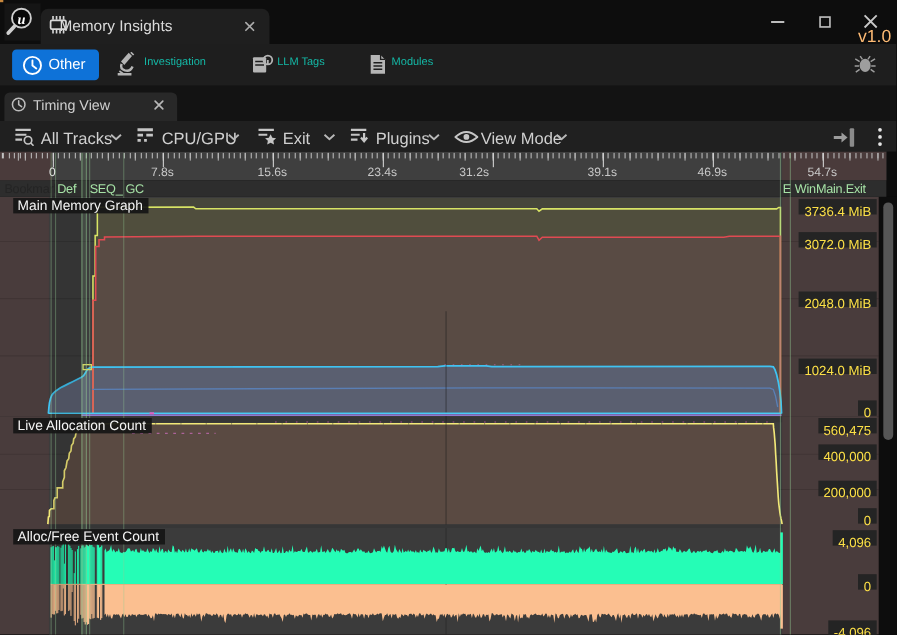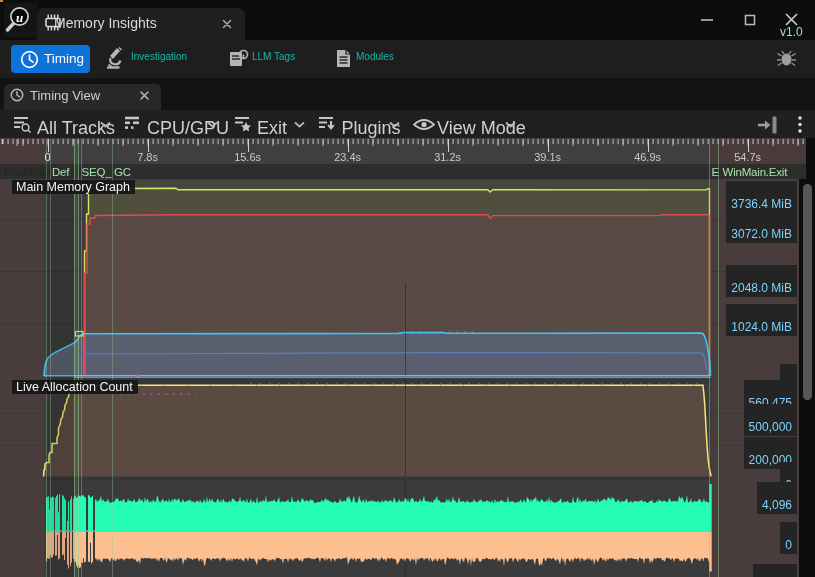--- a/index.html
+++ b/index.html
@@ -1,24 +1,24 @@
 <!DOCTYPE html>
 <html><head><meta charset="utf-8"><style>
 * { margin:0; padding:0; box-sizing:border-box; }
 html,body { width:815px; height:577px; overflow:hidden; background:#0d0d0d;
   font-family:"Liberation Sans", sans-serif; }
 #app { position:relative; width:815px; height:577px; overflow:hidden; }
-.vb { position:absolute; right:18px; height:14px; line-height:14px; padding:16px 5px;
-  background:#242424; color:#7dd3fc; font-size:12px; }
+.vb { position:absolute; right:18px; height:14px; line-height:14px; padding:4px 5px;
+  background:#242424; color:#fde047; font-size:12px; }
 .tbadge { position:absolute; left:0; height:14px; line-height:14px; padding:0 5px 0 4px;
   background:rgba(22,22,22,0.93); color:#f4f4f4; font-size:12.5px; white-space:nowrap;margin-left:12px; }
 .bm { position:absolute; top:165.5px; height:13px; line-height:13px; font-size:11.5px;
   color:#a6e2a6; white-space:nowrap; letter-spacing:-0.2px; }
 .mi { position:absolute; color:#14b8a6; font-size:10px; }
-.fi { position:absolute; color:#d0d0d0; font-size:18px; top:117.5px; }
+.fi { position:absolute; color:#d0d0d0; font-size:15px; top:117.5px; }
 </style></head>
 <body>
 <div id="app">
 
 <div style="position:absolute;left:0;top:0;width:815px;height:40px;background:#0d0d0d"></div>
 <div style="position:absolute;left:0;top:0;width:3px;height:2px;background:#c8873c"></div>
 <div style="position:absolute;left:4px;top:3px;width:33px;height:34px;background:#151515"></div>
 <svg style="position:absolute;left:0;top:0" width="40" height="40" viewBox="0 0 40 40">
   <line x1="13" y1="24" x2="7.5" y2="30" stroke="#cfcfcf" stroke-width="3.4" stroke-linecap="round"></line>
   <circle cx="19.5" cy="16.5" r="8.6" fill="#080808" stroke="#cfcfcf" stroke-width="1.7"></circle>
@@ -40,29 +40,29 @@
 </svg>
 <div style="position:absolute;left:54px;top:15px;font-size:14px;color:#dadada">Memory Insights</div>
 <svg style="position:absolute;left:221px;top:18px" width="12" height="12" viewBox="0 0 12 12">
   <path d="M2.5,2.5 L9.5,9.5 M9.5,2.5 L2.5,9.5" stroke="#aaaaaa" stroke-width="1.5" stroke-linecap="round"></path>
 </svg>
 <svg style="position:absolute;left:694px;top:8px" width="121" height="24" viewBox="0 0 121 24">
   <line x1="7" y1="12" x2="19" y2="12" stroke="#bdbdbd" stroke-width="1.6"></line>
   <rect x="51.5" y="7.5" width="9" height="9" fill="none" stroke="#bdbdbd" stroke-width="1.5"></rect>
   <path d="M92,6 L103,17 M103,6 L92,17" stroke="#c8c8c8" stroke-width="1.7"></path>
 </svg>
-<div style="position:absolute;left:780px;top:25px;font-size:12px;color:#86efac">v1.0</div>
+<div style="position:absolute;left:780px;top:25px;font-size:16px;color:#fdba74">v1.0</div>
 
 <div style="position:absolute;left:0;top:40px;width:815px;height:38px;background:#1e1e1e"></div>
 <div style="position:absolute;left:11px;top:45px;width:79px;height:28px;background:#0e72d8;border-radius:4px"></div>
 <svg style="position:absolute;left:20px;top:50px" width="19" height="19" viewBox="0 0 19 19">
   <circle cx="9.5" cy="9.5" r="7.8" fill="none" stroke="#ffffff" stroke-width="1.7"></circle>
   <path d="M9.5,5 L9.5,9.5 L13,12.2" fill="none" stroke="#ffffff" stroke-width="1.7" stroke-linecap="round"></path>
 </svg>
-<div style="position:absolute;left:44px;top:51px;font-size:13.5px;color:#ffffff">Timing</div>
+<div style="position:absolute;left:44px;top:51px;font-size:13.5px;color:#ffffff">Other</div>
 
 <svg style="position:absolute;left:105px;top:47px" width="22" height="24" viewBox="0 0 22 24">
   <path d="M12,1 L15,4 L8,12 L5,9 Z" fill="#b5b5b5"></path>
   <line x1="14" y1="0.5" x2="16.5" y2="3" stroke="#b5b5b5" stroke-width="1.6"></line>
   <path d="M5.5,11 Q4,15.5 8.5,17 Q13.5,18.5 15.5,13.5" fill="none" stroke="#b5b5b5" stroke-width="2.2"></path>
   <line x1="2" y1="20.5" x2="14.5" y2="20.5" stroke="#b5b5b5" stroke-width="2.4"></line>
   <line x1="3.5" y1="17.5" x2="7" y2="20" stroke="#b5b5b5" stroke-width="1.6"></line>
 </svg>
 <div class="mi" style="left:131px;top:51px">Investigation</div>
 
@@ -191,21 +191,21 @@
 <div style="position:absolute;left:0;top:139px;width:806px;height:7px;background-image:repeating-linear-gradient(90deg,#b8b8b8 0px,#b8b8b8 1px,transparent 1px,transparent 25px);background-position:22.6px 0"></div>
 <div style="position:absolute;left:47.6px;top:139px;width:1px;height:13px;background:#d2d2d2"></div>
     <div style="position:absolute;left:17.6px;top:151px;width:60px;text-align:center;font-size:11px;color:#e8e8e8">0</div>
 <div style="position:absolute;left:147.6px;top:139px;width:1px;height:13px;background:#d2d2d2"></div>
     <div style="position:absolute;left:117.6px;top:151px;width:60px;text-align:center;font-size:11px;color:#c9c9c9">7.8s</div>
 <div style="position:absolute;left:247.6px;top:139px;width:1px;height:13px;background:#d2d2d2"></div>
     <div style="position:absolute;left:217.6px;top:151px;width:60px;text-align:center;font-size:11px;color:#c9c9c9">15.6s</div>
 <div style="position:absolute;left:347.6px;top:139px;width:1px;height:13px;background:#d2d2d2"></div>
     <div style="position:absolute;left:317.6px;top:151px;width:60px;text-align:center;font-size:11px;color:#c9c9c9">23.4s</div>
 <div style="position:absolute;left:447.6px;top:139px;width:1px;height:13px;background:#d2d2d2"></div>
-    <div style="position:absolute;left:417.6px;top:151px;width:60px;text-align:center;font-size:11px;color:#c9c9c9">31.2s</div>
+    <div style="position:absolute;left:417.6px;top:151px;width:60px;text-align:left;font-size:11px;color:#c9c9c9">31.2s</div>
 <div style="position:absolute;left:547.6px;top:139px;width:1px;height:13px;background:#d2d2d2"></div>
     <div style="position:absolute;left:517.6px;top:151px;width:60px;text-align:center;font-size:11px;color:#c9c9c9">39.1s</div>
 <div style="position:absolute;left:647.6px;top:139px;width:1px;height:13px;background:#d2d2d2"></div>
     <div style="position:absolute;left:617.6px;top:151px;width:60px;text-align:center;font-size:11px;color:#c9c9c9">46.9s</div>
 <div style="position:absolute;left:747.6px;top:139px;width:1px;height:13px;background:#d2d2d2"></div>
     <div style="position:absolute;left:717.6px;top:151px;width:60px;text-align:center;font-size:11px;color:#c9c9c9">54.7s</div>
 
 <div style="position:absolute;left:0;top:164px;width:806px;height:15px;background:#2d2d2d"></div>
 <div class="bm" style="left:4px;color:#242424;width:46px;overflow:hidden">Bookmarks</div>
 
@@ -352,28 +352,29 @@
 <div style="position:absolute;left:74.4px;top:139px;width:3.6px;height:438px;background:rgba(150,205,150,0.10)"></div>
 
 <div class="bm" style="left:52px">Def</div>
 <div class="bm" style="left:81.5px">SEQ_</div>
 <div class="bm" style="left:114px">GC</div>
 <div class="bm" style="left:711.5px">E</div>
 <div class="bm" style="left:722.5px">WinMain.Exit</div>
 
 <div class="tbadge" style="top:180px">Main Memory Graph</div>
 <div class="tbadge" style="top:379.5px">Live Allocation Count</div>
+<div class="tbadge" style="top:481px">Alloc/Free Event Count</div>
 
 <div class="vb" style="top:180.5px">3736.4 MiB</div>
 <div class="vb" style="top:210.6px">3072.0 MiB</div>
 <div class="vb" style="top:264.5px">2048.0 MiB</div>
-<div class="vb" style="top:304px">1024.0 MiB</div>
+<div class="vb" style="top:326px">1024.0 MiB</div>
 <div class="vb" style="top:364.3px">0</div>
 <div class="vb" style="top:379.8px">560,475</div>
-<div class="vb" style="top:404.0px">500,000</div>
+<div class="vb" style="top:404.0px">400,000</div>
 <div class="vb" style="top:437.0px">200,000</div>
 <div class="vb" style="top:462.0px">0</div>
 <div class="vb" style="top:482.0px">4,096</div>
 <div class="vb" style="top:522.0px">0</div>
 <div class="vb" style="top:564.0px">-4,096</div>
 
 <div style="position:absolute;left:806px;top:138px;width:9px;height:41px;background:#0d0d0d"></div>
 <div style="position:absolute;left:799px;top:179px;width:16px;height:398px;background:#0d0d0d"></div>
 <div style="position:absolute;left:803px;top:184px;width:9px;height:216px;background:#565656;border-radius:4.5px"></div>
 

